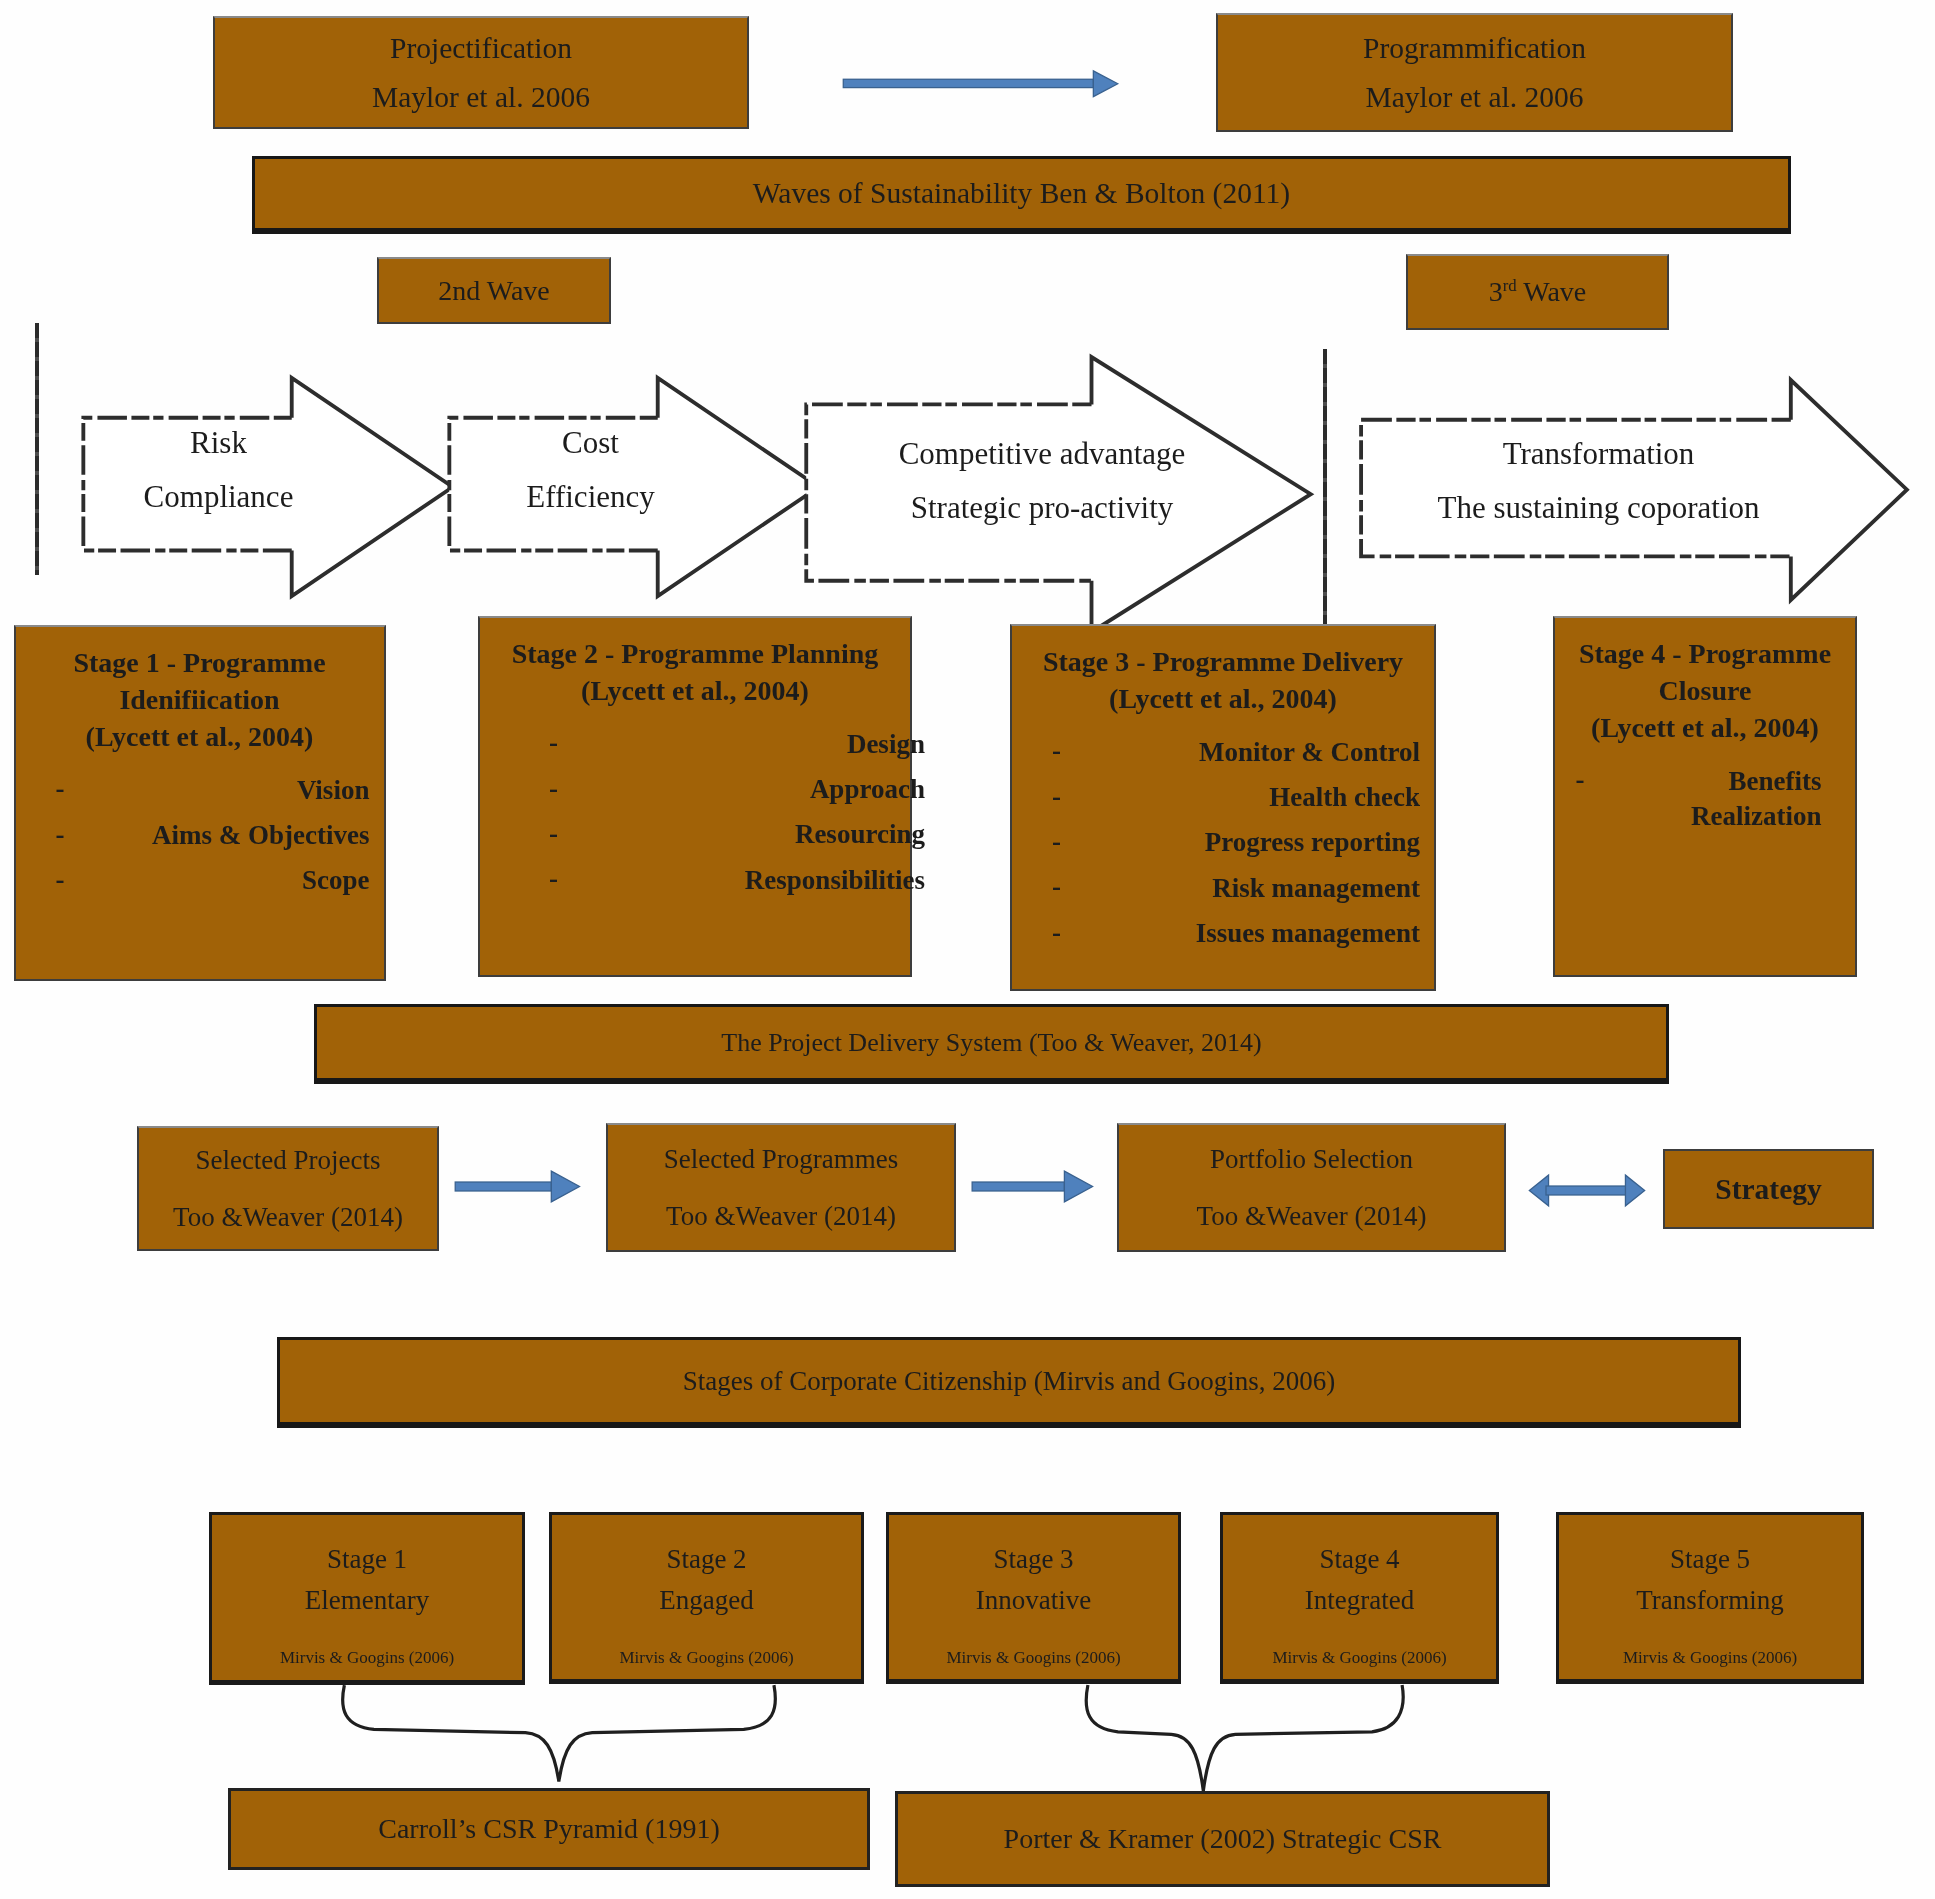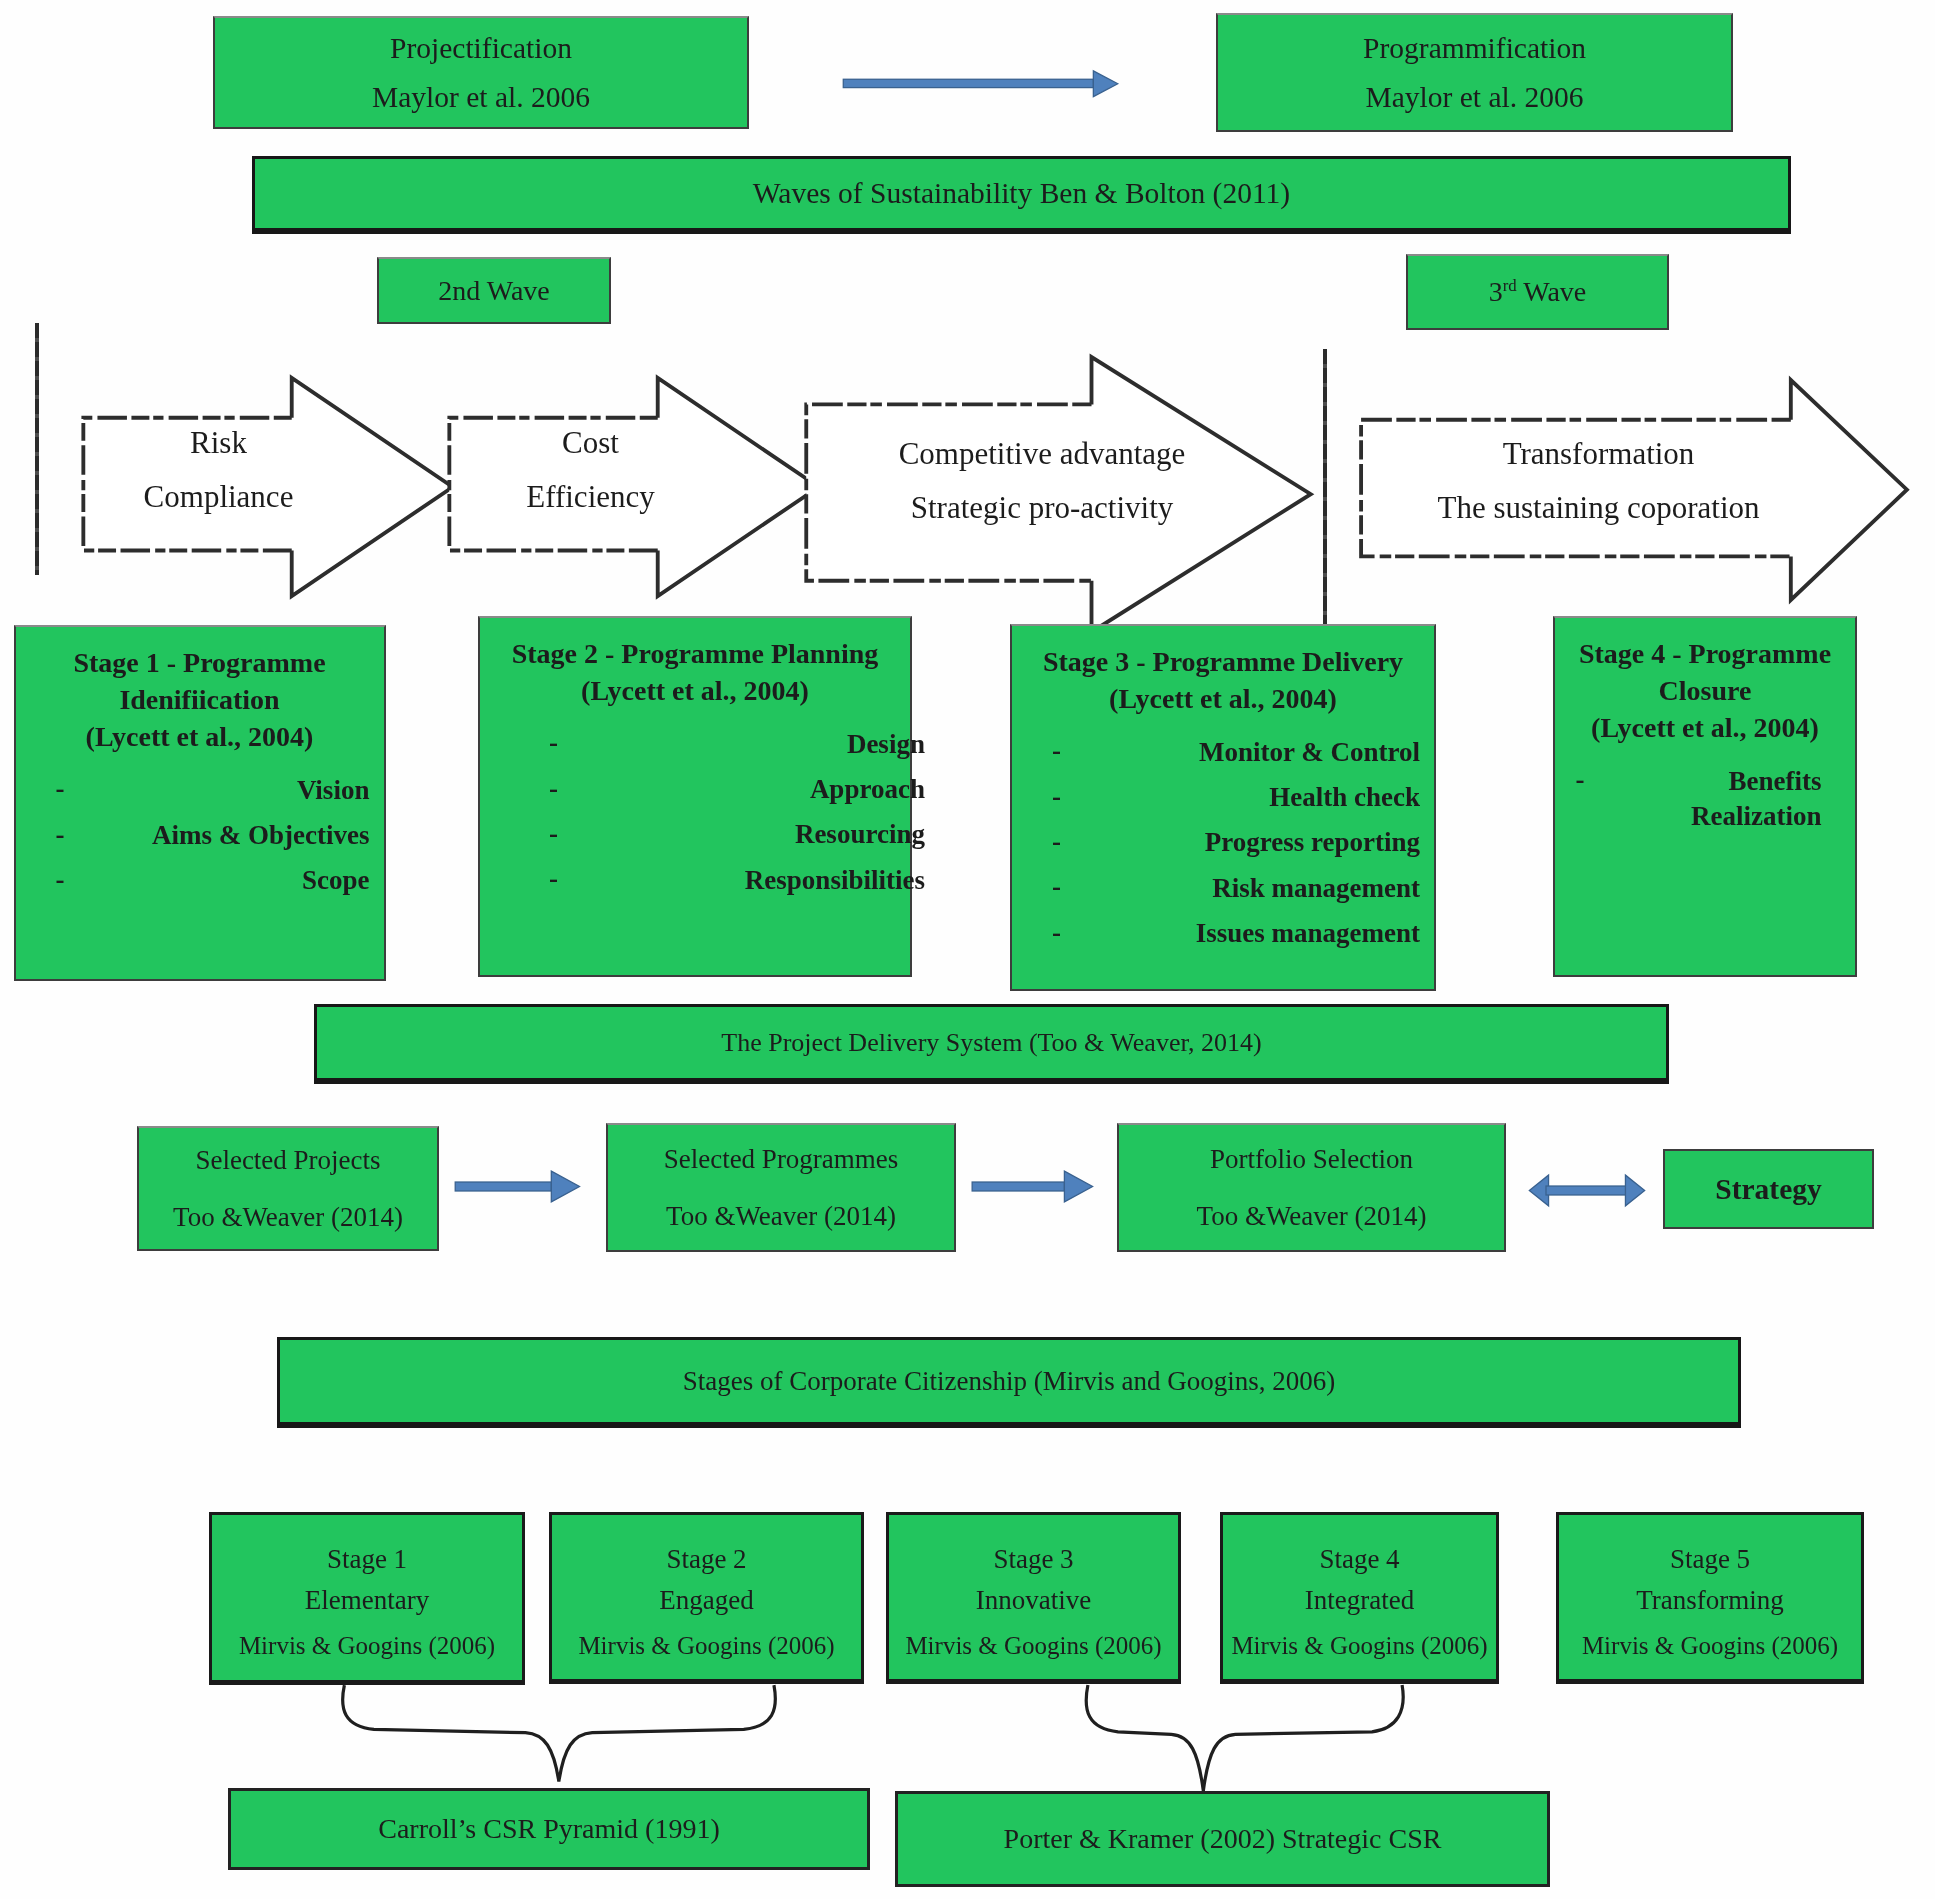--- a/index.html
+++ b/index.html
@@ -1,39 +1,39 @@
 <!DOCTYPE html>
 <html style="font-size:10.3px"><head>
 <meta charset="utf-8">
 <style>
   html,body{margin:0;padding:0;background:#ffffff;}
   #canvas{
     position:relative;width:1936px;height:1899px;background:#fefefe;
     font-family:"Liberation Serif", serif;color:#1c1c1c;overflow:hidden;
   }
   .box{
-    position:absolute;background:#22c55e;border:2.6px solid #3d3d3d;box-sizing:border-box;
+    position:absolute;background:#a16207;border:2.6px solid #3d3d3d;box-sizing:border-box;
     display:flex;flex-direction:column;align-items:center;justify-content:center;text-align:center;
   }
   .bevel{border-top-color:#8a8a8a;}
   .banner{border:3.9px solid #171717;border-bottom-width:6.4px;font-size:28px;}
   .topbox{font-size:29.5px;line-height:1.65;}
   .wavebox{font-size:28px;}
   .stagebox{justify-content:flex-start;padding:18px 9px 3px 9px;}
   .stage-title{font-size:28px;font-weight:bold;line-height:1.32;max-width:96%;}
   .stage-cite{font-size:28px;font-weight:bold;line-height:1.32;}
   .bullets{width:100%;margin-top:6.4px;}
   .bullet{position:relative;padding-left:96px;padding-right:5.1px;text-align:right;font-weight:bold;
           font-size:27px;line-height:1.3;margin-top:10.3px;}
   .bullet::before{content:"-";position:absolute;left:31px;top:-1.3px;}
   .flowbox{font-size:27px;line-height:2.1;}
   .strategybox{font-size:29.5px;font-weight:bold;}
   .cbox{border:3.2px solid #1a1a1a;border-bottom-width:5.8px;justify-content:flex-start;padding-top:24.4px;}
   .cstage{font-size:27px;line-height:1.5;}
-  .ccite{font-size:25px;margin-top:12px;}
+  .ccite{font-size:17px;margin-top:28px;}
   .bottombox{font-size:28px;}
   .arrow-label{
     position:absolute;display:flex;flex-direction:column;align-items:center;text-align:center;
     font-size:31px;line-height:1.75;z-index:5;
   }
   .vline{position:absolute;width:3.9px;background:repeating-linear-gradient(#2b2b2b 0 15.4px,#4d4d4d 15.4px 19px);}
   svg{position:absolute;overflow:visible;}
   sup{font-size:60%;}
 </style>
 </head>

